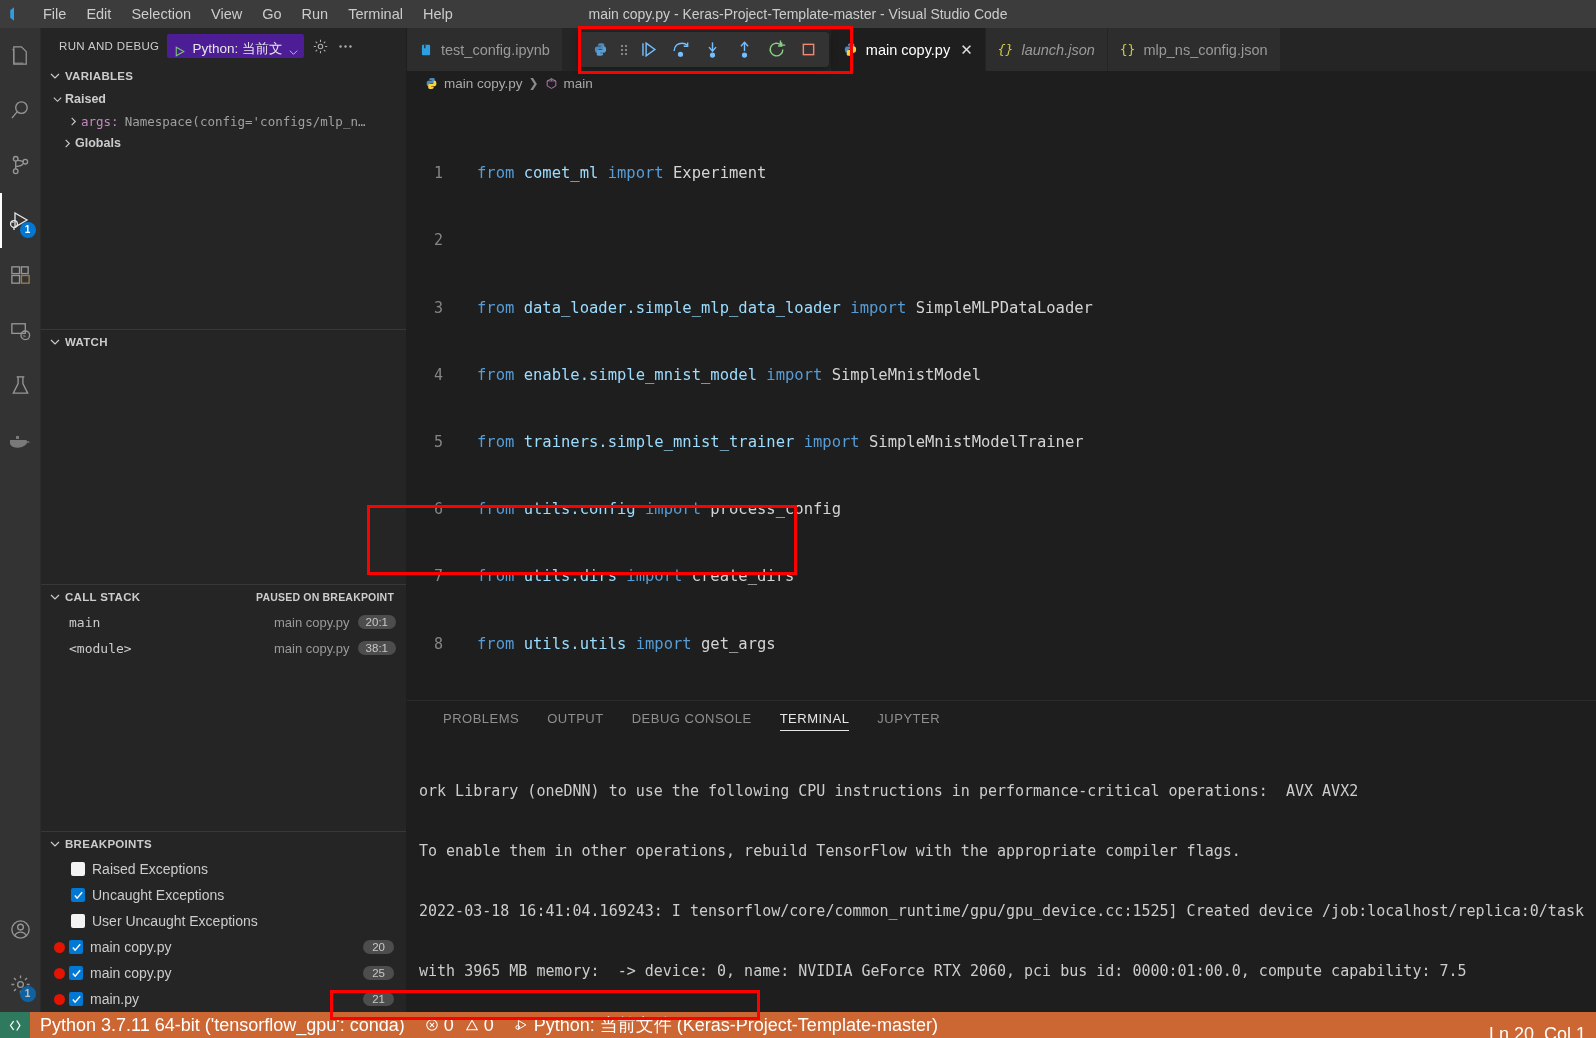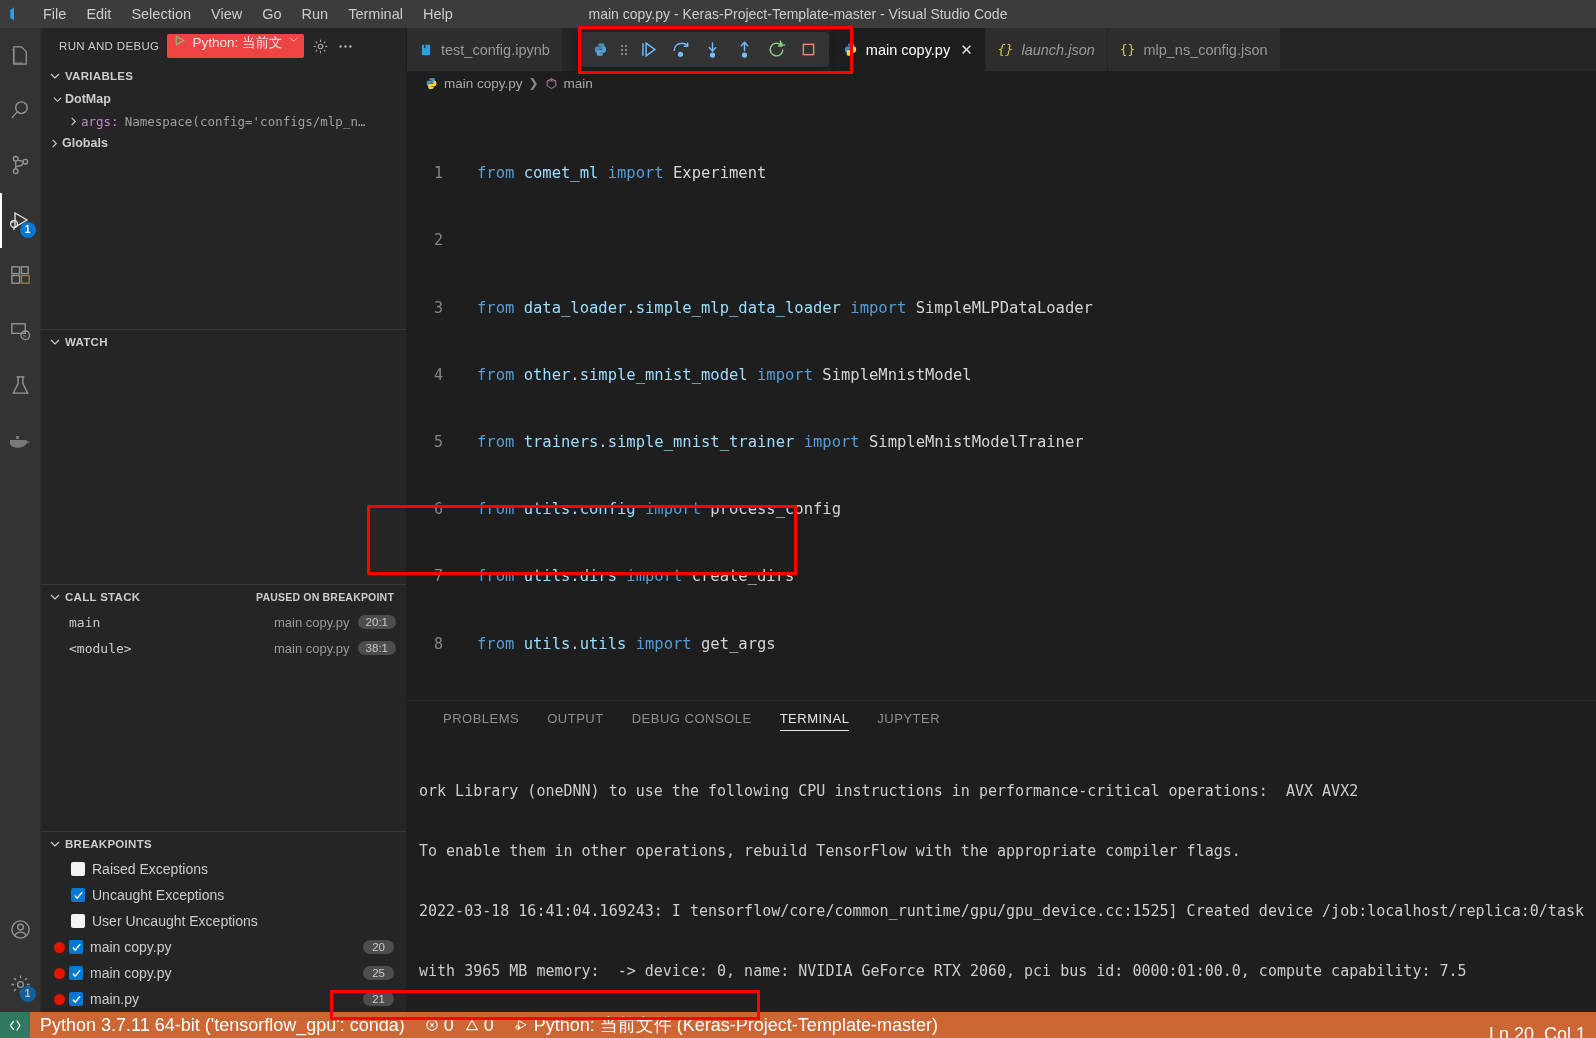--- a/index.html
+++ b/index.html
@@ -53,21 +53,21 @@
   .sidebar{
     width:366px; background:#252526; flex:0 0 366px; display:flex; flex-direction:column;
     border-right:1px solid #1e1e1e; min-height:0;
   }
   .sidebar-header{
     height:36px; display:flex; align-items:center; padding:0 10px 0 18px; gap:8px;
     flex:0 0 36px;
   }
   .sb-title{ font-size:11.5px; letter-spacing:.35px; color:#cccccc; white-space:nowrap; }
   .dbg-launch{
-    display:flex; align-items:flex-start; gap:6px; background:#ef4444; height:24px;
+    display:flex; align-items:flex-end; gap:6px; background:#4c1d95; height:24px;
     padding:0 5px 0 6px; border-radius:2px; flex:0 0 auto; cursor:pointer;
   }
   .dbg-launch .lbl{ font-size:13.5px; color:#e6e6e6; white-space:nowrap; }
   .hdr-icon{ opacity:.85; cursor:pointer; display:flex; align-items:center; }
 
   .pane{ display:flex; flex-direction:column; min-height:0; border-top:1px solid #383838; }
   .pane-header{
     height:24px; display:flex; align-items:center; gap:4px; padding-left:8px; flex:0 0 24px;
     cursor:pointer; position:relative;
   }
@@ -329,32 +329,32 @@
             </svg>
           <span class="cap">VARIABLES</span>
         </div>
         <div class="pane-body">
           <div class="row" style="padding-left:8px;">
             <span class="twisty">
               <svg width="11" height="11" viewBox="0 0 24 24">
                   <path d="M4 8l8 8 8-8" fill="none" stroke="#cccccc" stroke-width="2.4"></path>
                 </svg>
             </span>
-            <span class="bold-lbl">DotMap</span>
+            <span class="bold-lbl">Raised</span>
           </div>
           <div class="row" style="padding-left:24px;">
             <span class="twisty">
               <svg width="11" height="11" viewBox="0 0 24 24">
                   <path d="M8 4l8 8-8 8" fill="none" stroke="#cccccc" stroke-width="2.4"></path>
                 </svg>
             </span>
             <span class="varname">args:</span>
             <span class="varval" style="margin-left:6px;">Namespace(config='configs/mlp_n…</span>
           </div>
-          <div class="row" style="padding-left:5px;">
+          <div class="row" style="padding-left:18px;">
             <span class="twisty">
               <svg width="11" height="11" viewBox="0 0 24 24">
                   <path d="M8 4l8 8-8 8" fill="none" stroke="#cccccc" stroke-width="2.4"></path>
                 </svg>
             </span>
             <span class="bold-lbl">Globals</span>
           </div>
         </div>
       </div>
 
@@ -554,21 +554,21 @@
           </svg>
         <span>main</span>
       </div>
 
       <div class="codewrap">
         <div class="code">
 
           <div class="cline"><span class="gutter">1</span><span class="ctext"><span class="k">from</span> <span class="id">comet_ml</span> <span class="k">import</span> <span class="pl">Experiment</span></span></div>
           <div class="cline"><span class="gutter">2</span><span class="ctext"></span></div>
           <div class="cline"><span class="gutter">3</span><span class="ctext"><span class="k">from</span> <span class="id">data_loader.simple_mlp_data_loader</span> <span class="k">import</span> <span class="pl">SimpleMLPDataLoader</span></span></div>
-          <div class="cline"><span class="gutter">4</span><span class="ctext"><span class="k">from</span> <span class="id">other.simple_mnist_model</span> <span class="k">import</span> <span class="pl">SimpleMnistModel</span></span></div>
+          <div class="cline"><span class="gutter">4</span><span class="ctext"><span class="k">from</span> <span class="id">enable.simple_mnist_model</span> <span class="k">import</span> <span class="pl">SimpleMnistModel</span></span></div>
           <div class="cline"><span class="gutter">5</span><span class="ctext"><span class="k">from</span> <span class="id">trainers.simple_mnist_trainer</span> <span class="k">import</span> <span class="pl">SimpleMnistModelTrainer</span></span></div>
           <div class="cline"><span class="gutter">6</span><span class="ctext"><span class="k">from</span> <span class="id">utils.config</span> <span class="k">import</span> <span class="pl">process_config</span></span></div>
           <div class="cline"><span class="gutter">7</span><span class="ctext"><span class="k">from</span> <span class="id">utils.dirs</span> <span class="k">import</span> <span class="pl">create_dirs</span></span></div>
           <div class="cline"><span class="gutter">8</span><span class="ctext"><span class="k">from</span> <span class="id">utils.utils</span> <span class="k">import</span> <span class="pl">get_args</span></span></div>
           <div class="cline"><span class="gutter">9</span><span class="ctext"></span></div>
           
           
           
           
           

